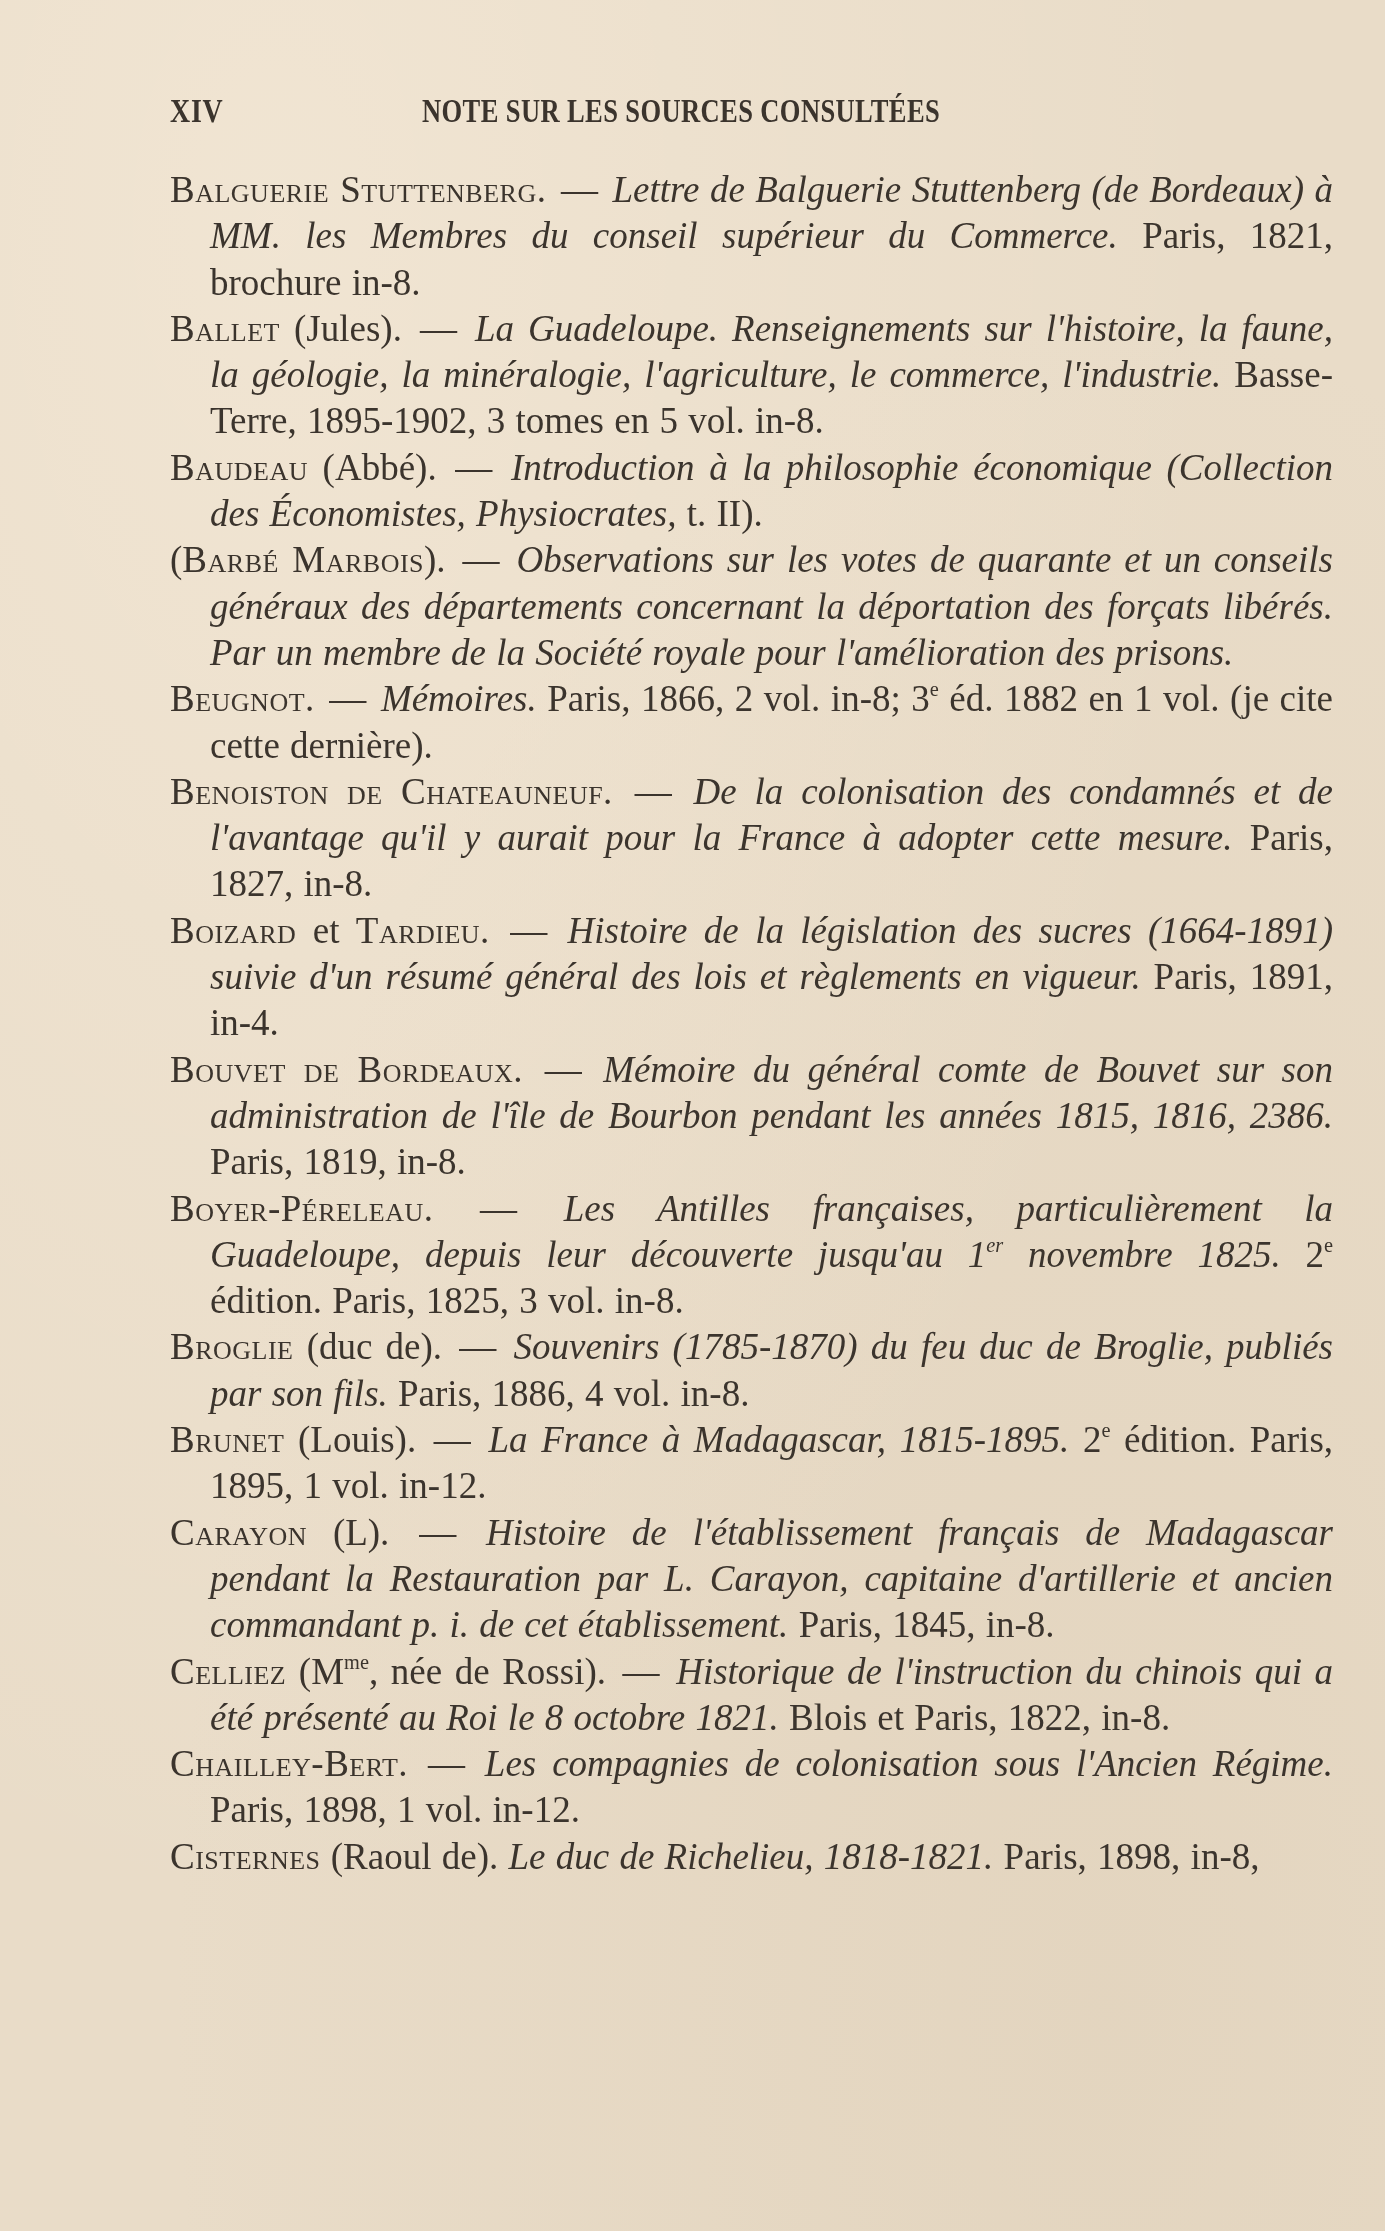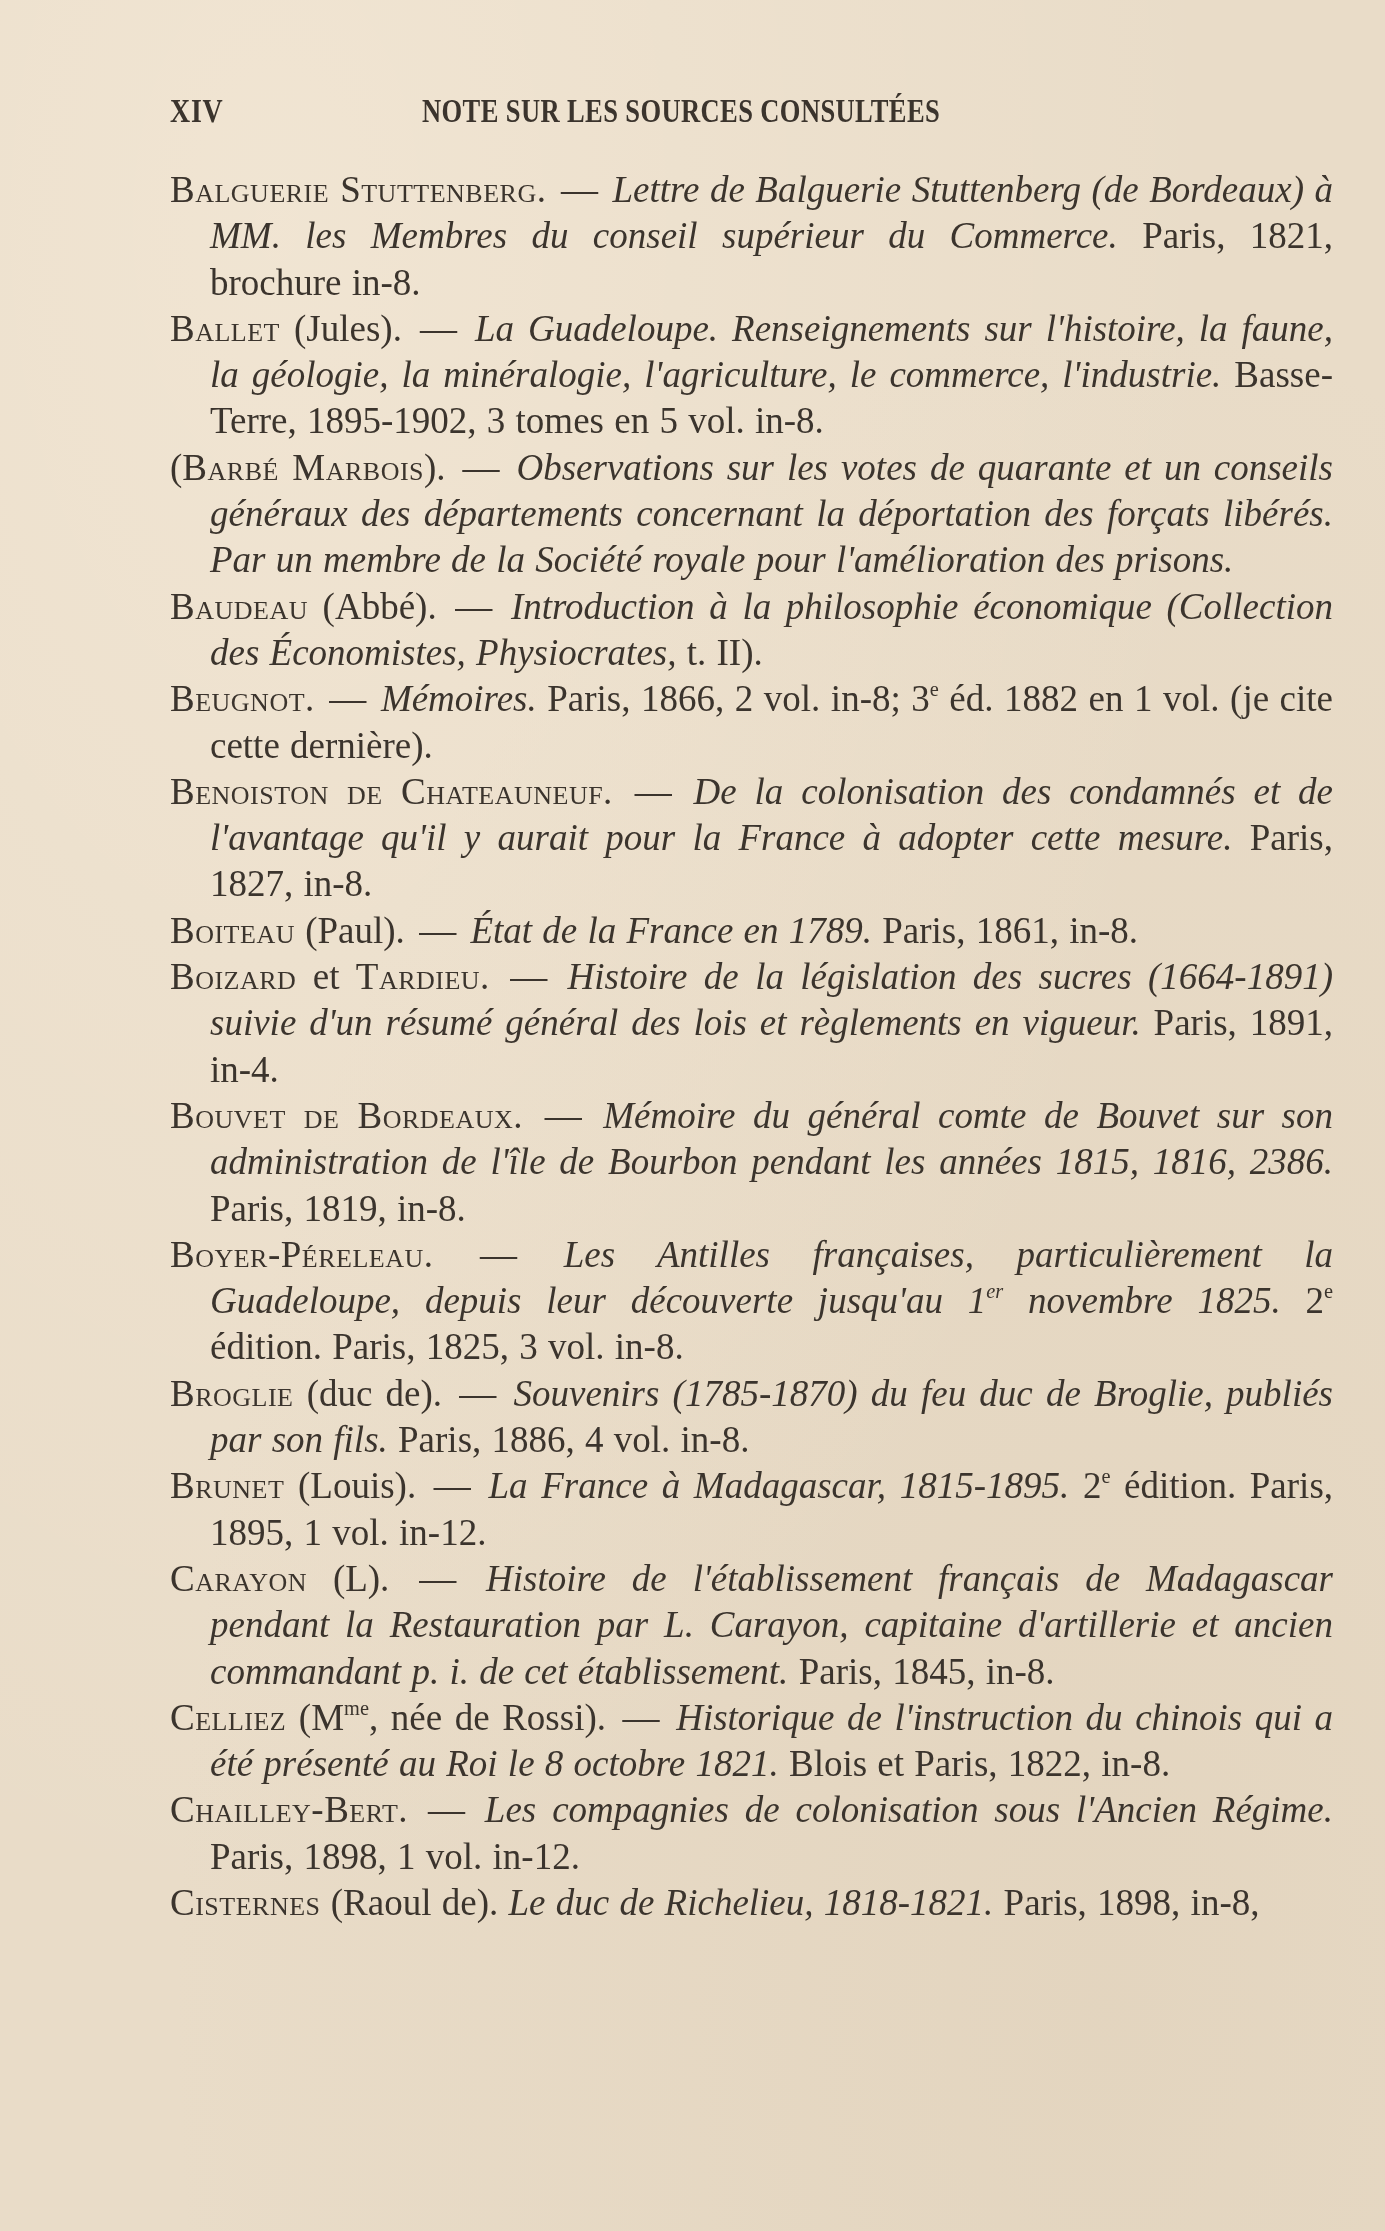--- a/index.html
+++ b/index.html
@@ -108,54 +108,47 @@
     </p>
 
     <p class="entry">
       <span class="author">Ballet</span>
       <span class="note">(Jules).</span>
       <span class="dash">—</span>
       <span class="title">La Guadeloupe. Renseignements sur l'histoire, la faune, la géologie, la minéralogie, l'agriculture, le commerce, l'industrie.</span>
       <span class="pub">Basse-Terre, 1895-1902, 3 tomes en 5 vol. in-8.</span>
     </p>
 
-    <p class="entry"><span>(</span><span class="author">Barbé Marbois</span><span>).</span>
-      <span class="dash">—</span>
-      <span class="title">Observations sur les votes de quarante et un conseils généraux des départements concernant la déportation des forçats libérés. Par un membre de la Société royale pour l'amélioration des prisons.</span>
-    </p>
-
     <p class="entry">
       <span class="author">Baudeau</span>
       <span class="note">(Abbé).</span>
       <span class="dash">—</span>
       <span class="title">Introduction à la philosophie économique (Collection des Économistes, Physiocrates,</span>
       <span class="pub">t. II).</span>
     </p>
 
+    <p class="entry"><span>(</span><span class="author">Barbé Marbois</span><span>).</span>
+      <span class="dash">—</span>
+      <span class="title">Observations sur les votes de quarante et un conseils généraux des départements concernant la déportation des forçats libérés. Par un membre de la Société royale pour l'amélioration des prisons.</span>
+    </p>
+
     <p class="entry">
       <span class="author">Beugnot.</span>
       <span class="dash">—</span>
       <span class="title">Mémoires.</span>
       <span class="pub"><span>Paris, 1866, 2 vol. in-8; 3</span><sup>e</sup><span> éd. 1882 en 1 vol. (je cite cette dernière).</span></span>
     </p>
 
     <p class="entry">
       <span class="author">Benoiston de Chateauneuf.</span>
       <span class="dash">—</span>
       <span class="title">De la colonisation des condamnés et de l'avantage qu'il y aurait pour la France à adopter cette mesure.</span>
       <span class="pub">Paris, 1827, in-8.</span>
     </p>
 
-    <p class="entry">
-      <span class="author">Boiteau</span>
-      <span class="note">(Paul).</span>
-      <span class="dash">—</span>
-      <span class="title">État de la France en 1789.</span>
-      <span class="pub">Paris, 1861, in-8.</span>
-    </p>
 
     <p class="entry">
       <span class="author">Boizard</span>
       <span>et</span>
       <span class="author">Tardieu.</span>
       <span class="dash">—</span>
       <span class="title">Histoire de la législation des sucres (1664-1891) suivie d'un résumé général des lois et règlements en vigueur.</span>
       <span class="pub">Paris, 1891, in-4.</span>
     </p>
 

